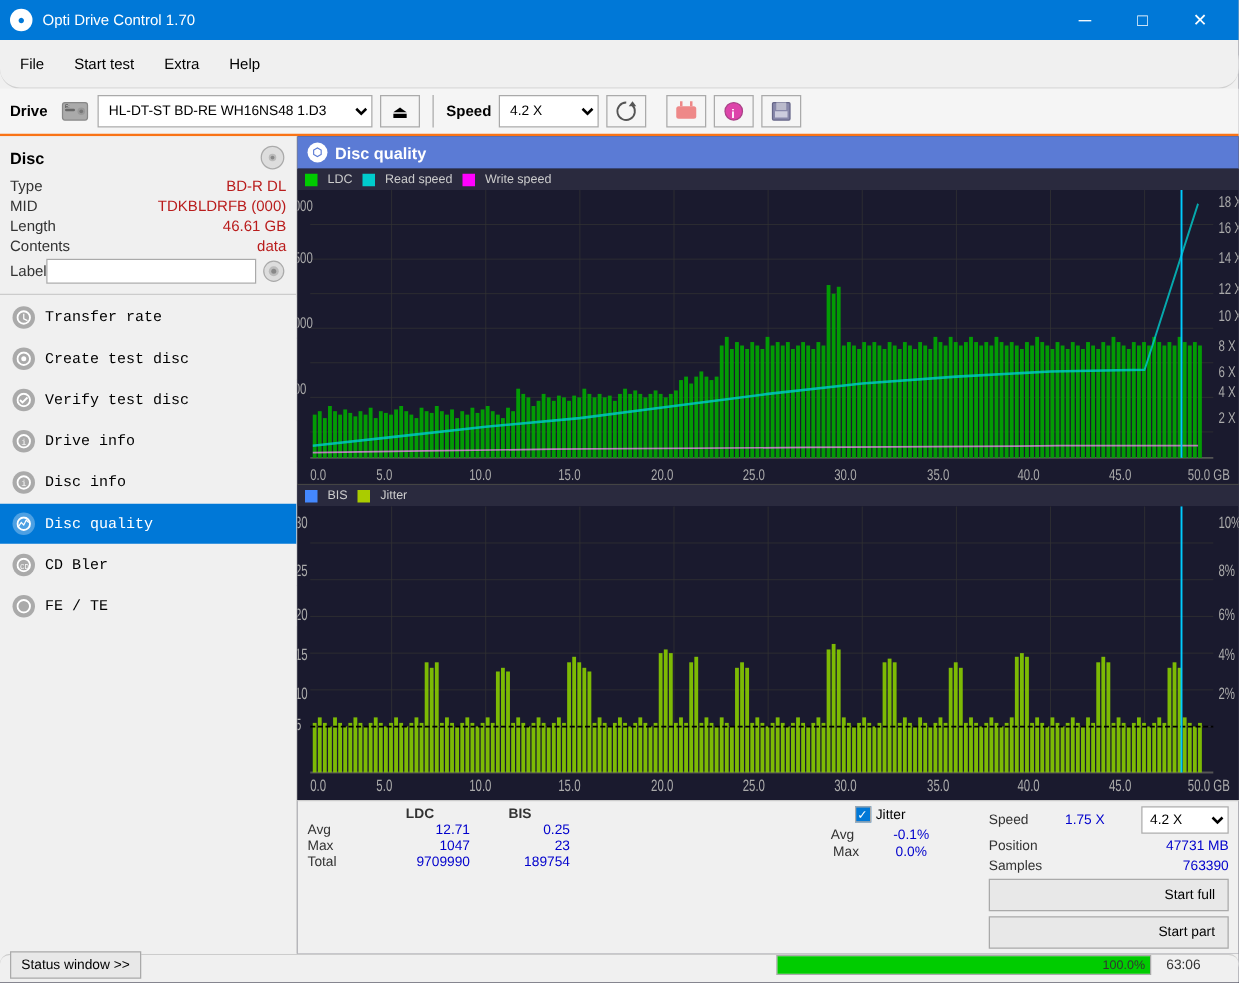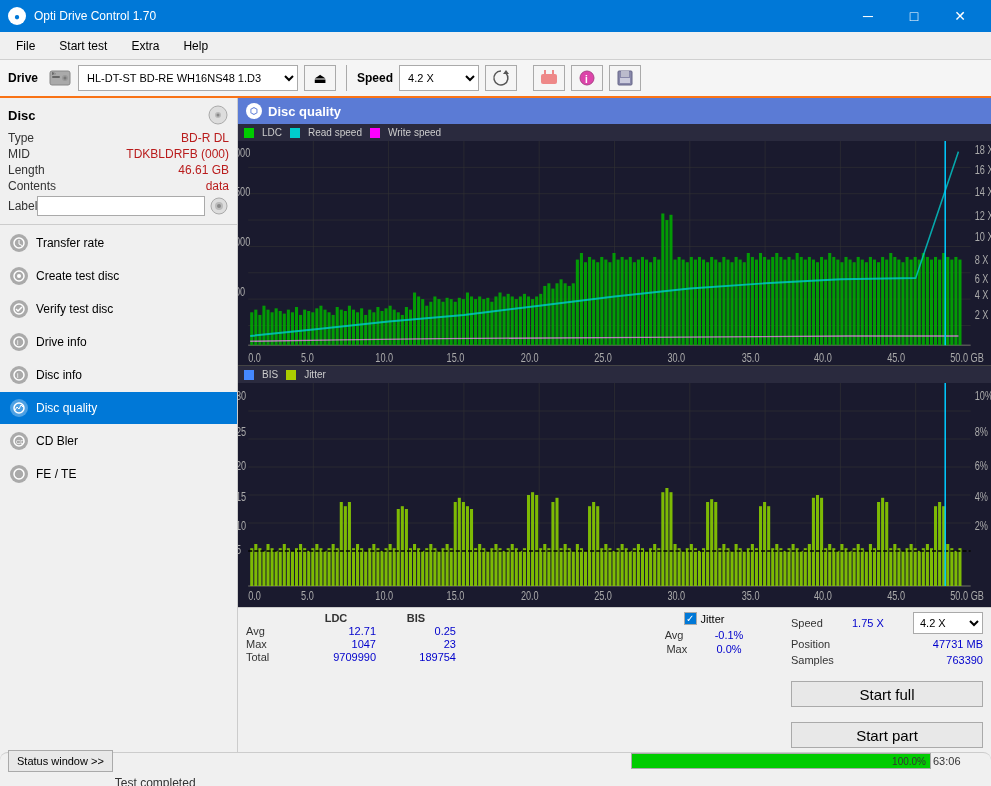--- a/index.html
+++ b/index.html
@@ -52,26 +52,27 @@
       align-items: center;
       justify-content: center;
       cursor: pointer;
       font-size: 14px;
       color: white;
     }
 
     
     #menubar {
       background: #f0f0f0;
-      height: 28px;
+      height: 39px;
       display: flex;
       align-items: center;
       padding: 0 6px;
       border-bottom: 1px solid #d0d0d0;
       gap: 4px;
+      border-radius: 16px;
     }
     .menu-item {
       padding: 4px 10px;
       cursor: pointer;
       font-size: 12px;
     }
 
     
     #toolbar {
       background: #f5f5f5;
@@ -191,20 +192,21 @@
     .nav-btn {
       display: flex;
       align-items: center;
       gap: 8px;
       padding: 7px 10px;
       cursor: pointer;
       font-size: 12px;
       background: #f0f0f0;
       border: none;
       text-align: left;
+      font-family: Liberation Mono, monospace;
     }
     .nav-btn.active {
       background: #0078d7;
       color: white;
     }
     .nav-btn-icon {
       width: 18px;
       height: 18px;
       border-radius: 50%;
       background: #aaa;
@@ -373,35 +375,36 @@
       border: 1px solid #aaa;
       background: white;
       padding: 0 2px;
       width: 70px;
     }
     .action-btn {
       height: 26px;
       background: #e8e8e8;
       border: 1px solid #aaa;
       cursor: pointer;
-      font-size: 15px;
+      font-size: 11px;
       padding: 0 10px;
       width: 100%;
-      margin-top: 13px;
+      margin-top: 2px;
+      text-align: right;
     }
 
     
     #statusbar {
       height: 16px;
       background: #f0f0f0;
       border-top: 1px solid #ccc;
       display: flex;
       align-items: center;
       padding: 0 8px;
-      gap: 2px;
+      gap: 12px;
       border-radius: 15px;
     }
     #status-window-btn {
       background: #e8e8e8;
       border: 1px solid #aaa;
       padding: 2px 8px;
       cursor: pointer;
       font-size: 11px;
       height: 22px;
       display: flex;

